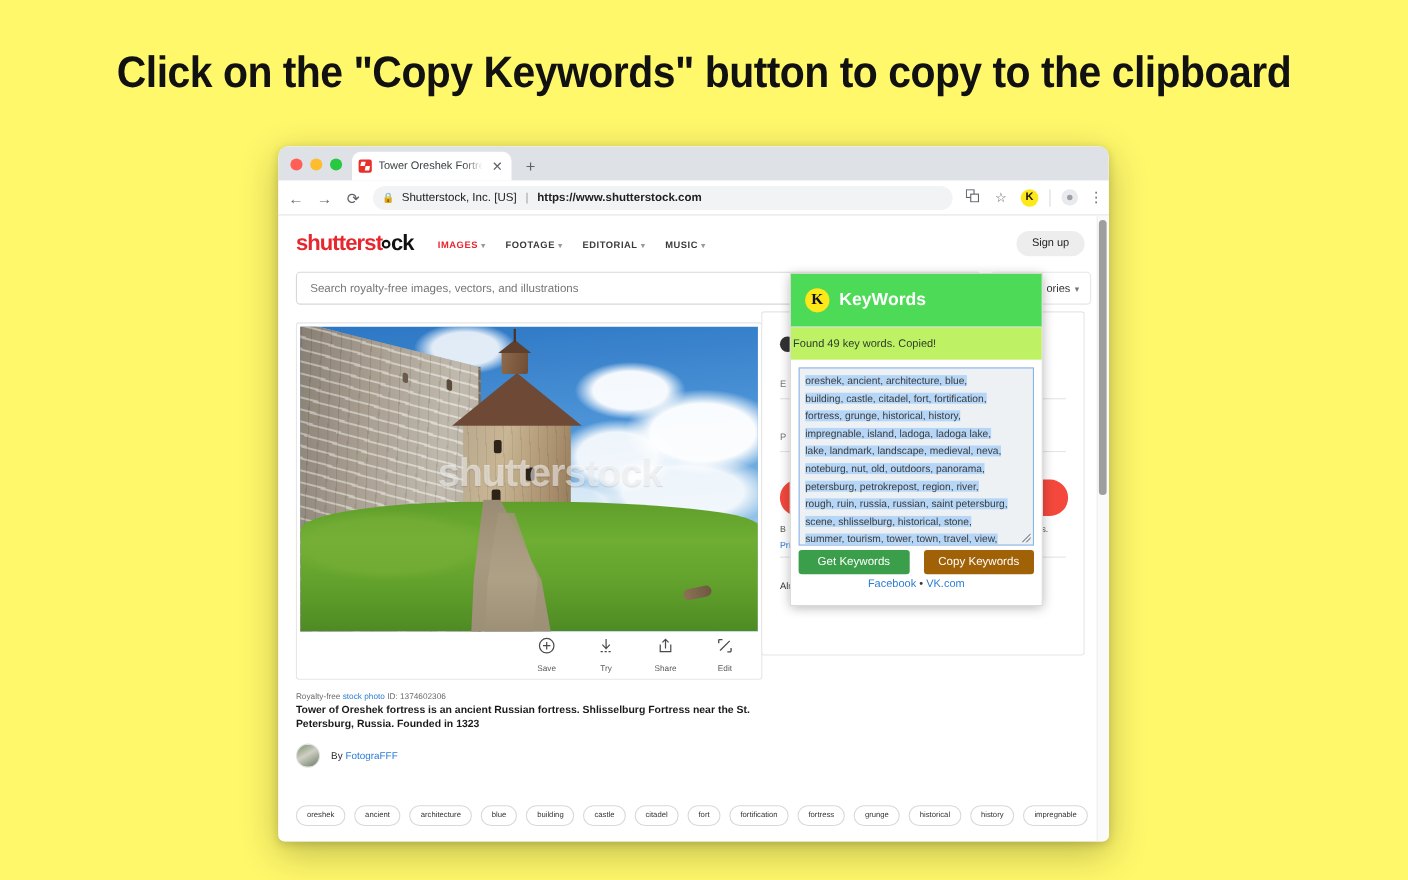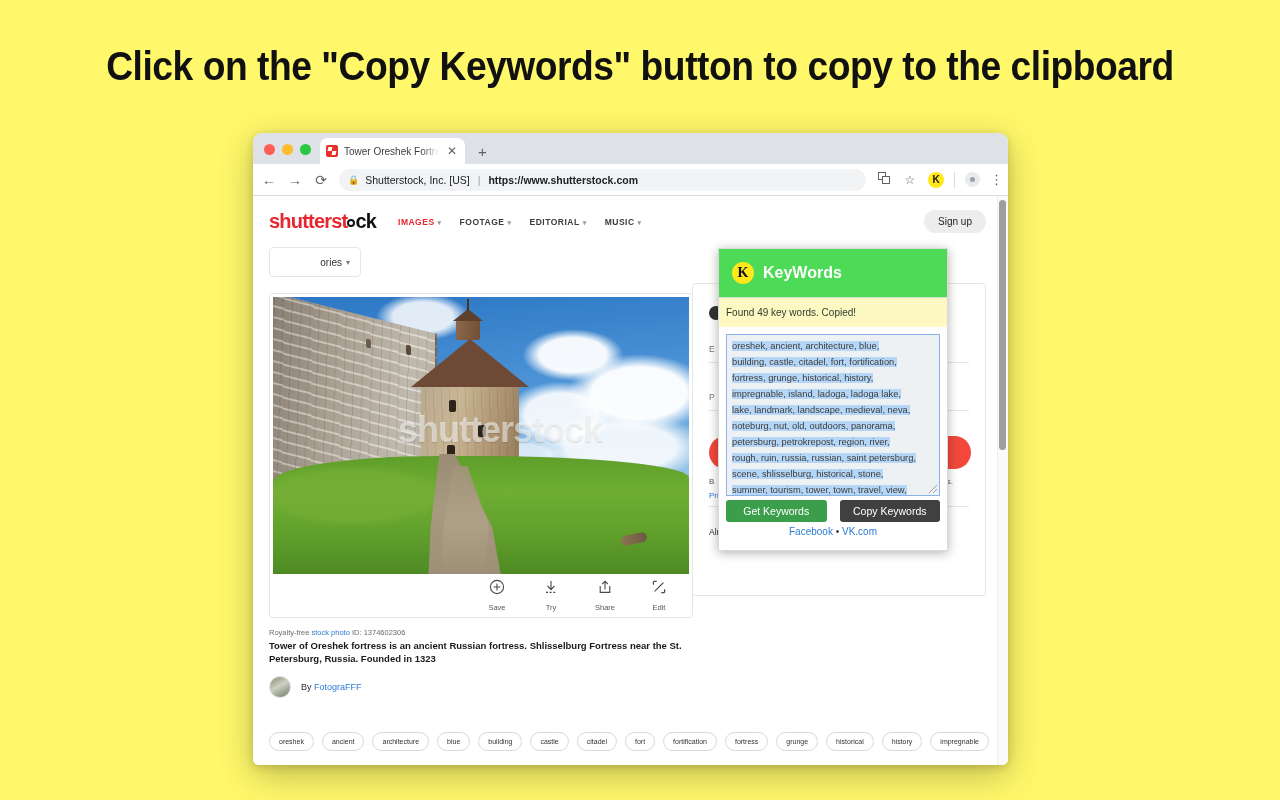--- a/index.html
+++ b/index.html
@@ -334,23 +334,23 @@
     padding: 0 13px;
   }
   .pop-k {
     width:22px;height:22px;border-radius:50%;background:#ffe81a;
     display:flex;align-items:center;justify-content:center;
     font-weight:bold;font-size:14px;color:#111;
     font-family:"Liberation Serif", serif;
   }
   .pop-title { font-size:16px; font-weight:bold; color:#fff; }
   .pop-status {
-    background:#fef9c3; border-top:1px solid #cfe2cf;
+    background:#bef264; border-top:1px solid #cfe2cf;
     font-size:10px; color:#2d3c2d;
-    padding: 9px 7px;
+    padding: 9px 2px;
   }
   .pop-body { padding: 7px; }
   .pop-textarea {
     width: 100%; height: 162px;
     border:1px solid #8ab4e8; background:#eef1f4;
     font-size:9.3px; line-height:1.72; color:#3c3c3c;
     padding: 4px 5px; position:relative; overflow:hidden;
     resize: none; font-family:"Liberation Sans", sans-serif;
   }
   .kw-line { display:block; }
@@ -361,21 +361,21 @@
       linear-gradient(135deg, transparent 0 45%, #9aa0a6 45% 55%, transparent 55% 100%),
       linear-gradient(135deg, transparent 0 70%, #9aa0a6 70% 80%, transparent 80% 100%);
   }
   .pop-btns { display:flex; gap:13px; margin-top:4px; }
   .btn {
     flex:1; height:22px; border-radius:3px;
     display:flex;align-items:center;justify-content:center;
     font-size:10.5px; color:#fff;
   }
   .btn.get { background:#3a9e4a; }
-  .btn.copy { background:#404040; }
+  .btn.copy { background:#a16207; }
   .pop-links {
     text-align:center; font-size:10px; color:#2c7bd4;
     padding: 4px 0 6px 0;
   }
   .pop-links .sep { color:#333; }
 </style>
 </head>
 <body>
 
 <div class="headline">Click on the "Copy Keywords" button to copy to the clipboard</div>
@@ -431,20 +431,21 @@
       <div class="ss-nav">
         <div class="item active"><span>IMAGES</span><span class="caret">▾</span></div>
         <div class="item"><span>FOOTAGE</span><span class="caret">▾</span></div>
         <div class="item"><span>EDITORIAL</span><span class="caret">▾</span></div>
         <div class="item"><span>MUSIC</span><span class="caret">▾</span></div>
       </div>
       <div class="ss-signup">Sign up</div>
     </div>
 
     <div class="ss-searchrow">
+      <div class="ss-search">Search royalty-free images, vectors, and illustrations</div>
       <div class="ss-cats">
           <span>ories</span>
           <span class="caret">▾</span>
         </div>
     </div>
 
     <div class="photo-card">
       <div class="photo">
         <div class="sky"></div>
         <div class="far-shore"></div>

